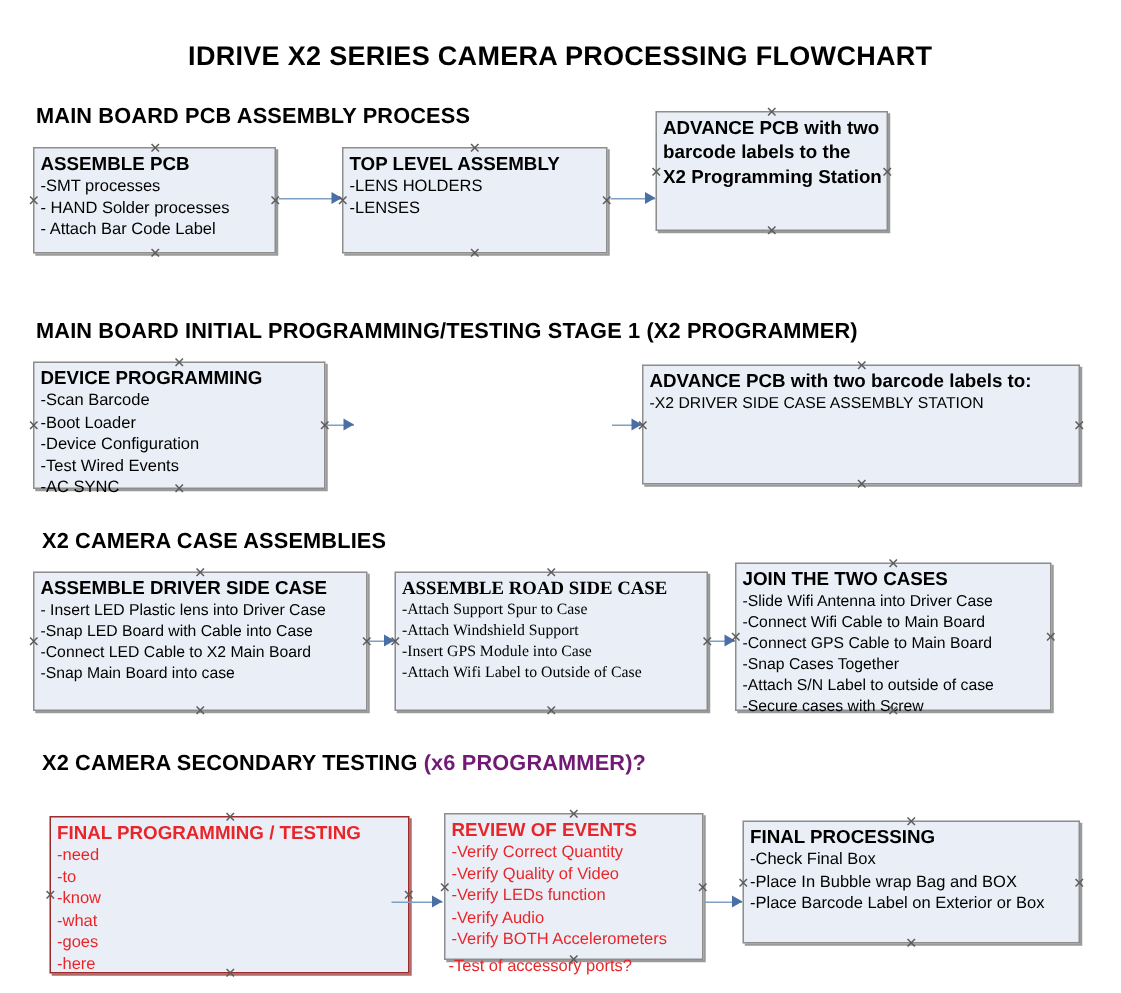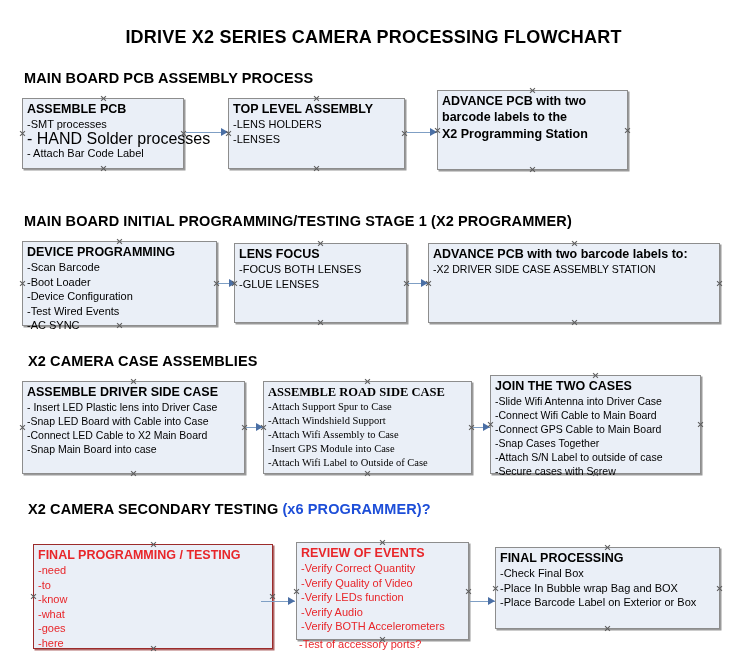--- a/index.html
+++ b/index.html
@@ -35,21 +35,21 @@
 
   .section-header {
     position: absolute;
     font-size: 14.5px;
     font-weight: bold;
     color: #000000;
     white-space: nowrap;
     letter-spacing: 0.1px;
   }
   .section-header .accent {
-    color: #1d4ed8;
+    color: #701a75;
   }
 
   
   .box {
     position: absolute;
     background: #eaeff7;
     border: 1px solid #8d8d8d;
     box-shadow: 1.5px 1.5px 0 0 #9a9a9a;
     box-sizing: border-box;
     padding: 3px 3px 2px 4px;
@@ -151,21 +151,21 @@
 
   <div class="title">IDRIVE X2  SERIES CAMERA PROCESSING FLOWCHART</div>
 
   <div class="section-header" style="left:24px; top:58px;">
     <span>MAIN BOARD PCB ASSEMBLY PROCESS</span>
   </div>
 
   <div class="box bold-items" style="left:22px; top:86px; width:162px; height:71px;">
     <div class="box-title">ASSEMBLE PCB</div>
     <div class="box-item" style="font-size:11px;font-weight:normal;line-height:14.5px;">-SMT processes</div>
-    <div class="box-item" style="font-size:16px;font-weight:normal;line-height:14.5px;">- HAND Solder processes</div>
+    <div class="box-item" style="font-size:11px;font-weight:normal;line-height:14.5px;">- HAND Solder processes</div>
     <div class="box-item" style="font-size:11px;font-weight:normal;line-height:14.5px;">- Attach Bar Code Label</div>
     <span class="handle h-t"></span>
     <span class="handle h-b"></span>
     <span class="handle h-l"></span>
     <span class="handle h-r"></span>
   </div>
 
   <div class="arrow" style="left:186px; top:116px; width:42px;">
     <span class="shaft"></span>
     <span class="head"></span>
@@ -179,21 +179,21 @@
     <span class="handle h-b"></span>
     <span class="handle h-l"></span>
     <span class="handle h-r"></span>
   </div>
 
   <div class="arrow" style="left:407px; top:116px; width:30px;">
     <span class="shaft"></span>
     <span class="head"></span>
   </div>
 
-  <div class="box bold-items" style="left:437px; top:78px; width:191px; height:80px;">
+  <div class="box bold-items" style="left:437px; top:62px; width:155px; height:80px;">
     <div class="box-title">ADVANCE PCB with two</div>
     <div class="box-item">barcode labels to the</div>
     <div class="box-item"> X2 Programming Station</div>
     <span class="handle h-t"></span>
     <span class="handle h-b"></span>
     <span class="handle h-l"></span>
     <span class="handle h-r"></span>
   </div>
 
   <div class="section-header" style="left:24px; top:201px;">
@@ -211,29 +211,20 @@
     <span class="handle h-b"></span>
     <span class="handle h-l"></span>
     <span class="handle h-r"></span>
   </div>
 
   <div class="arrow" style="left:218px; top:267px; width:18px;">
     <span class="shaft"></span>
     <span class="head"></span>
   </div>
 
-  <div class="box" style="left:234px; top:231px; width:173px; height:80px;">
-    <div class="box-title">LENS FOCUS</div>
-    <div class="box-item">-FOCUS BOTH LENSES</div>
-    <div class="box-item">-GLUE LENSES</div>
-    <span class="handle h-t"></span>
-    <span class="handle h-b"></span>
-    <span class="handle h-l"></span>
-    <span class="handle h-r"></span>
-  </div>
 
   <div class="arrow" style="left:408px; top:267px; width:20px;">
     <span class="shaft"></span>
     <span class="head"></span>
   </div>
 
   <div class="box small-items" style="left:428px; top:231px; width:292px; height:80px;">
     <div class="box-title">ADVANCE PCB with two barcode labels to:</div>
     <div class="box-item">-X2 DRIVER  SIDE  CASE  ASSEMBLY STATION</div>
     <span class="handle h-t"></span>
@@ -260,21 +251,20 @@
 
   <div class="arrow" style="left:246px; top:411px; width:17px;">
     <span class="shaft"></span>
     <span class="head"></span>
   </div>
 
   <div class="box small-items" style="left:263px; top:369px; width:209px; height:93px;font-family:Liberation Serif, serif;">
     <div class="box-title">ASSEMBLE ROAD SIDE CASE</div>
     <div class="box-item">-Attach Support Spur to Case</div>
     <div class="box-item">-Attach Windshield Support</div>
-    <div class="box-item">-Attach Wifi Assembly to Case</div>
     <div class="box-item">-Insert GPS Module into Case</div>
     <div class="box-item">-Attach Wifi Label to Outside of Case</div>
     <span class="handle h-t"></span>
     <span class="handle h-b"></span>
     <span class="handle h-l"></span>
     <span class="handle h-r"></span>
   </div>
 
   <div class="arrow" style="left:473px; top:411px; width:17px;">
     <span class="shaft"></span>

